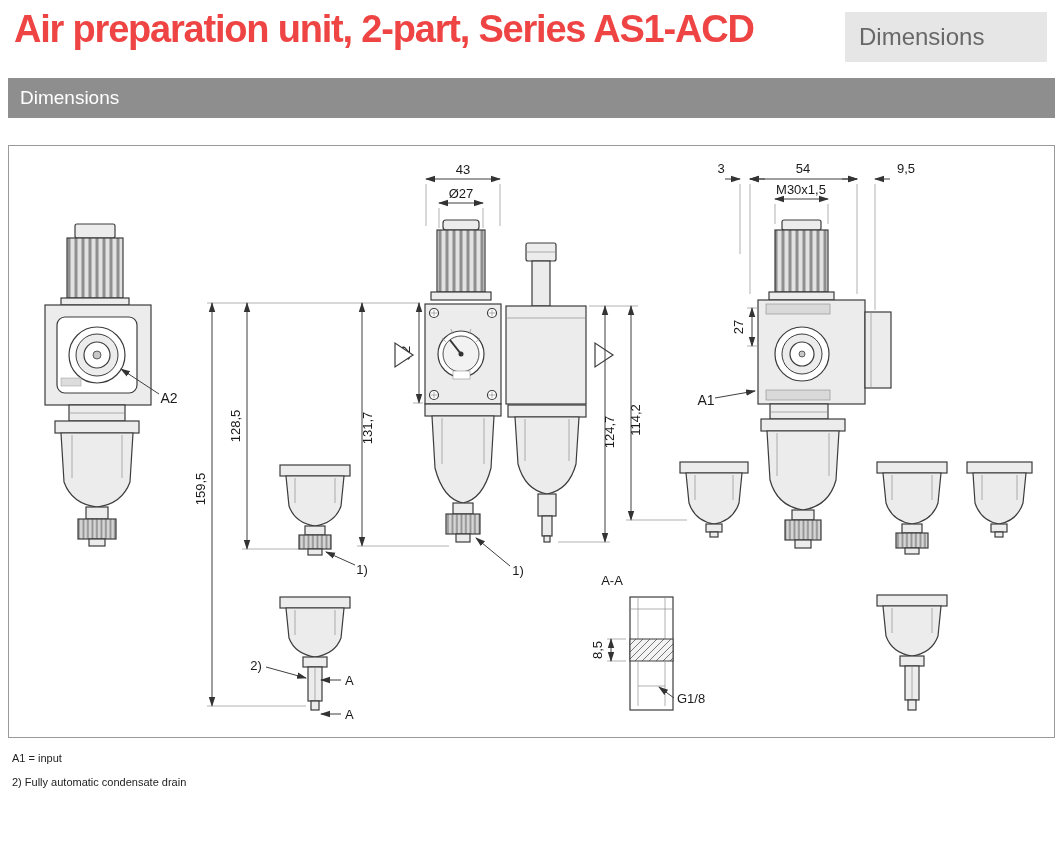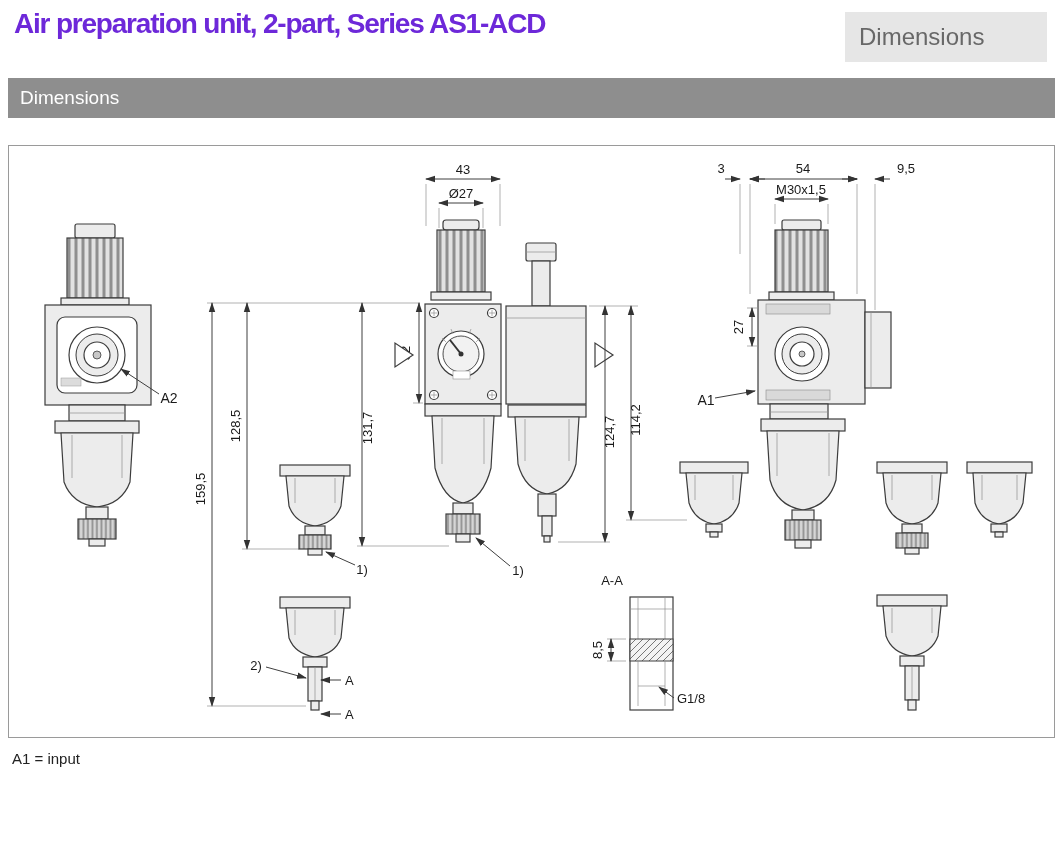--- a/index.html
+++ b/index.html
@@ -1,22 +1,22 @@
 <!DOCTYPE html>
 <html><head>
 <meta charset="utf-8">
 <style>
   *{margin:0;padding:0;box-sizing:border-box}
   html,body{background:#fff}
   body{width:1063px;height:850px;position:relative;font-family:"Liberation Sans",sans-serif;overflow:hidden}
-  .title{position:absolute;left:14px;top:8px;font-size:28px;font-weight:600;letter-spacing:-1.2px;color:#6d28d9;white-space:nowrap}
+  .title{position:absolute;left:14px;top:8px;font-size:38px;font-weight:600;letter-spacing:-1.2px;color:#ef4444;white-space:nowrap}
   .corner-tab{position:absolute;top:12px;right:16px;width:202px;height:50px;background:#e6e6e6;color:#686868;font-size:24px;line-height:50px;padding-left:14px}
   .section-bar{position:absolute;top:78px;left:8px;width:1047px;height:40px;background:#8e8e8e;color:#fff;font-size:19px;line-height:40px;padding-left:12px}
   .drawing-box{position:absolute;top:145px;left:8px;width:1047px;height:593px;border:1px solid #9a9a9a;background:#fff}
-  .legend{position:absolute;top:747px;left:12px;font-size:15px;color:#222;line-height:23.5px}
+  .legend{position:absolute;top:747px;left:12px;font-size:11px;color:#222;line-height:23.5px}
   svg{display:block}
   .o{fill:#ececec;stroke:#3c3c3c;stroke-width:1.2}
   .ow{fill:#fff;stroke:#3c3c3c;stroke-width:1.2}
   .thin{stroke:#909090;stroke-width:.7;fill:none}
   .dim{stroke:#3f3f3f;stroke-width:1;fill:none}
   .dtxt{font-family:"Liberation Sans",sans-serif;font-size:13px;fill:#1a1a1a}
   .dtxt2{font-size:14px}
 </style>
 </head>
 <body>
@@ -282,13 +282,14 @@
     <rect x="891" y="510" width="24" height="10" class="o"></rect>
     <rect x="896" y="520" width="14" height="34" class="o"></rect>
     <path class="thin" d="M903,520 V554"></path>
     <rect x="899" y="554" width="8" height="10" class="o"></rect>
   </g>
 </svg>
 </div>
 
 <footer class="legend">
   <div>A1 = input</div>
+  <div>2) Fully automatic condensate drain</div>
 </footer>
 
 </body></html>

